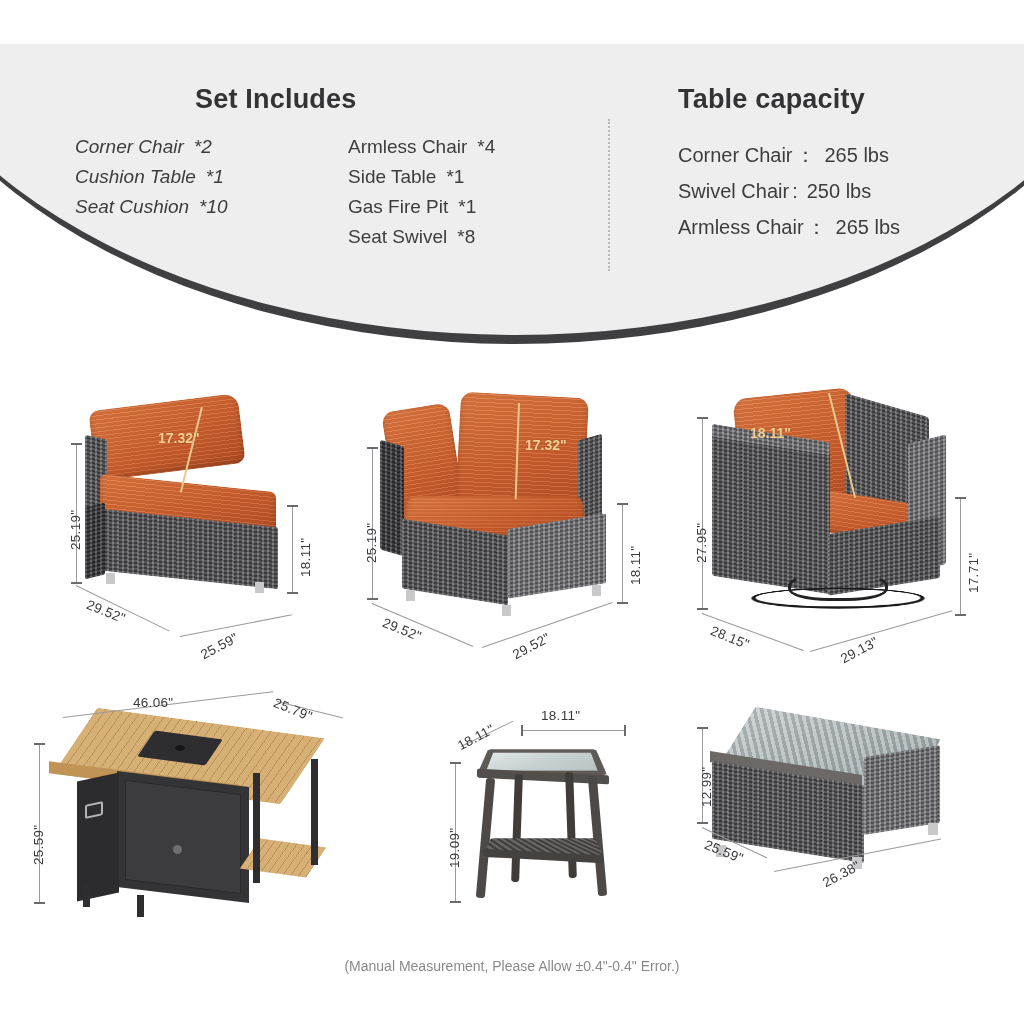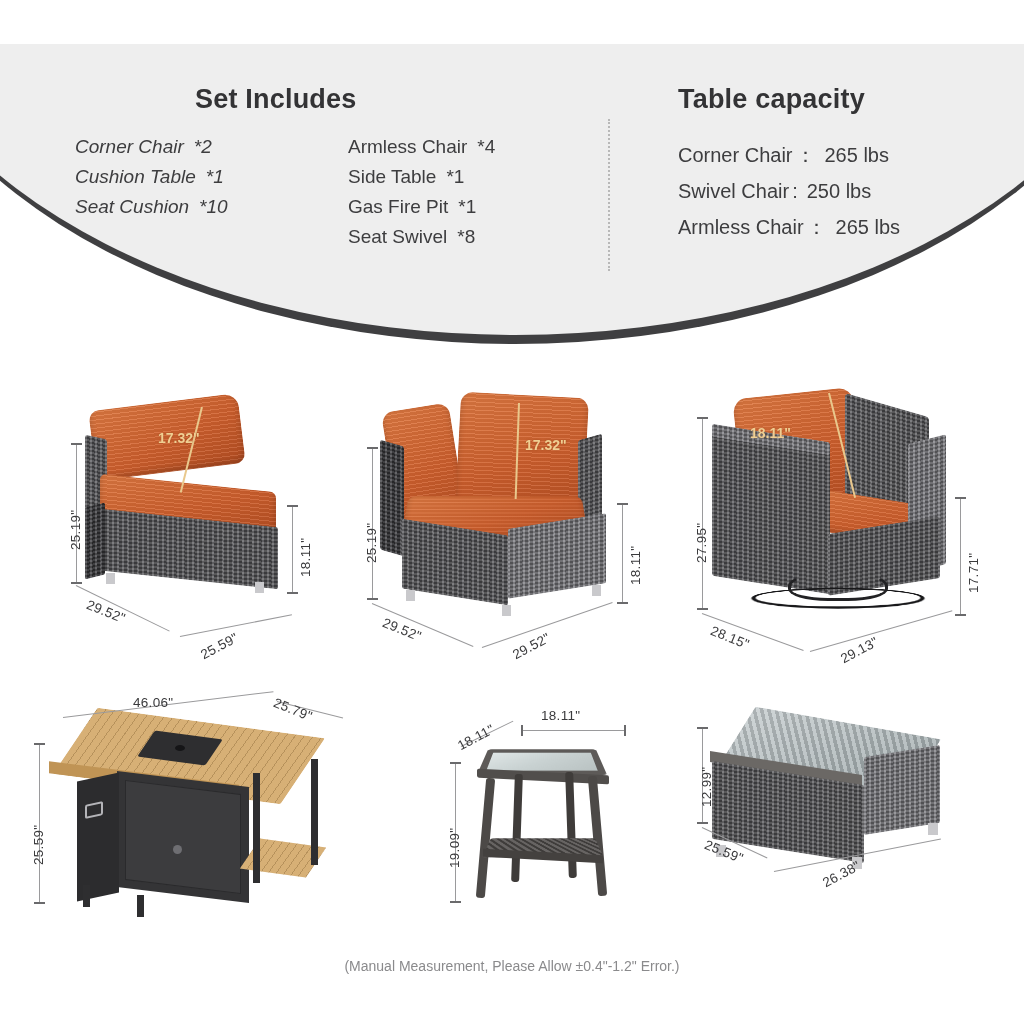--- a/index.html
+++ b/index.html
@@ -460,13 +460,13 @@
   <div class="tick" style="left:17px; top:117px; width:11px; height:1.5px;"></div>
   <div class="dim v" style="left:19px; top:102px;">12.99"</div>
 
   <div class="lead diag" style="left:22px; top:122px; width:72px; transform:rotate(25deg);"></div>
   <div class="dim d-r" style="left:28px; top:132px;">25.59"</div>
 
   <div class="lead diag" style="left:94px; top:166px; width:170px; transform:rotate(-11deg);"></div>
   <div class="dim d-l" style="left:140px; top:172px;">26.38"</div>
 </div>
 
-<div id="footer-note">(Manual Measurement, Please Allow ±0.4"-1.2" Error.)</div>
+<div id="footer-note">(Manual Measurement, Please Allow ±0.4"-0.4" Error.)</div>
 
 </body></html>

